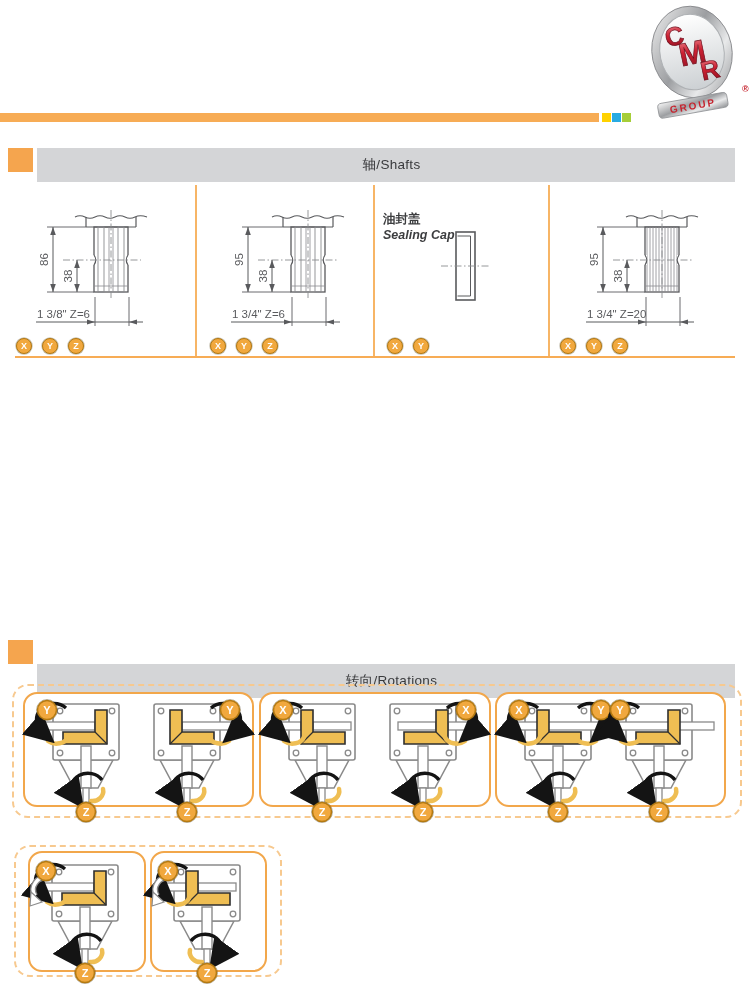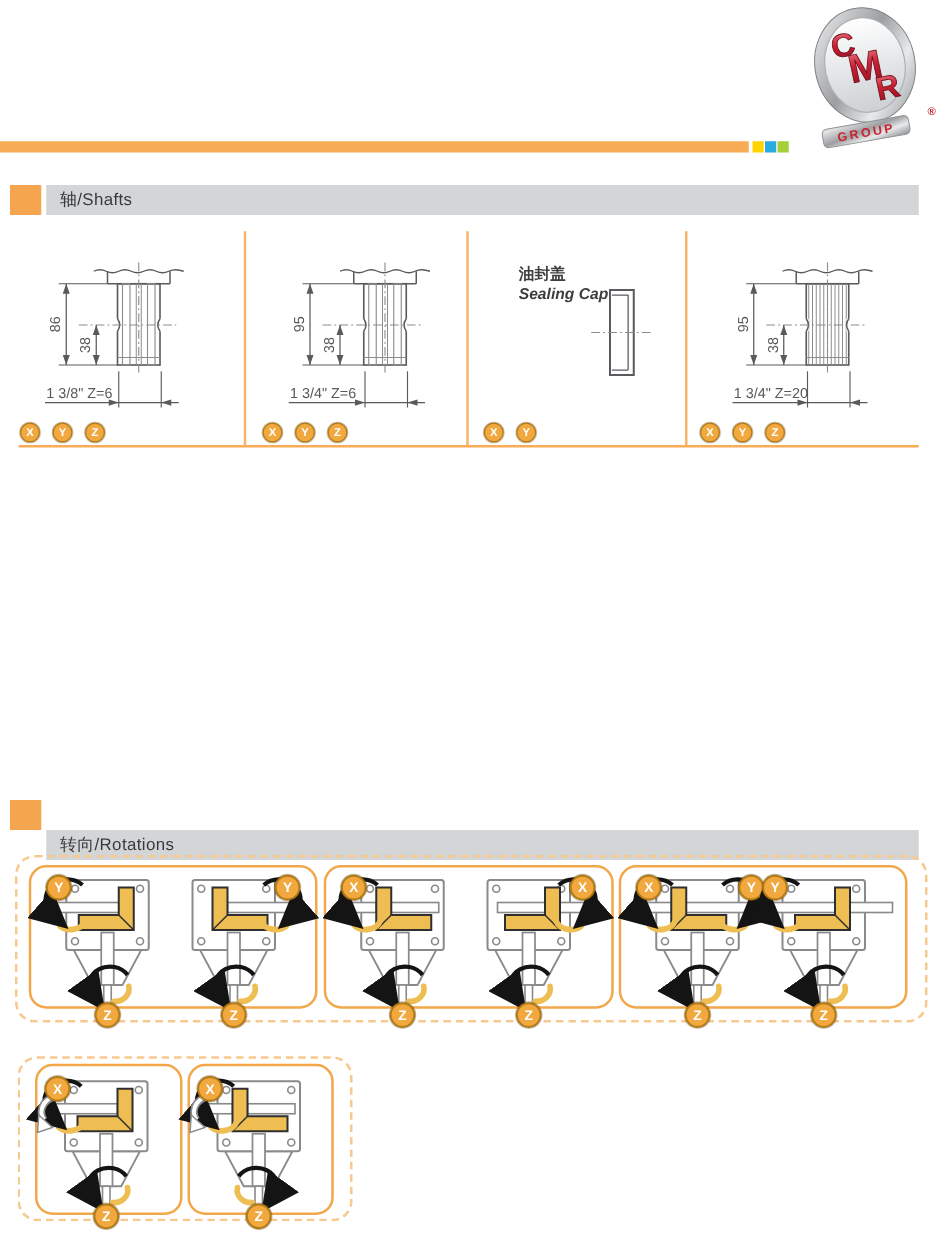--- a/index.html
+++ b/index.html
@@ -4,22 +4,22 @@
 <style>
   html,body{margin:0;padding:0;background:#fff;}
   #page{position:relative;width:750px;height:996px;background:#fff;overflow:hidden;
         font-family:"Liberation Sans","DejaVu Sans",sans-serif;}
   .abs{position:absolute;}
   
   .rule{position:absolute;background:#F7AC55;}
   .sq{position:absolute;width:9px;height:9px;}
   
   .sec-sq{position:absolute;left:8px;width:25px;height:24px;background:#F5A54E;}
-  .sec-bar{position:absolute;left:37px;width:698px;height:24px;background:#D4D5D7;
-           display:flex;align-items:center;}
+  .sec-bar{position:absolute;left:37px;width:698px;height:34px;background:#D4D5D7;
+           display:flex;align-items:center;justify-content:center;}
   .sec-bar span{padding-left:11px;font-size:13.5px;font-weight:500;color:#393a3c;letter-spacing:.3px;}
   
   .vdiv{position:absolute;width:1.5px;background:#F7B566;top:185px;height:171px;}
   .badge-row{position:absolute;display:flex;gap:10px;}
   .badge-sm{width:14px;height:14px;border-radius:50%;background:#F1A83E;border:1px solid #B47A12;
             box-shadow:0 0 0 .7px rgba(90,70,20,.35);color:#fff;font-size:9px;font-weight:bold;
             display:flex;align-items:center;justify-content:center;line-height:1;}
   
   .rot-outer{position:absolute;border:2px dashed #F7C98F;border-radius:16px;}
   .rot-panel{position:absolute;border:2.5px solid #F2A74B;border-radius:14px;background:#fff;}
@@ -159,21 +159,21 @@
           <polygon points="97,137 89,134.5 89,139.5" fill="#595a5d"></polygon>
           <polygon points="131,137 139,134.5 139,139.5" fill="#595a5d"></polygon>
           <text x="37" y="133" font-size="11.5" fill="#595a5d">1 3/4" Z=6</text>
         </svg>
       </div>
       <div class="badge-row" style="left: 210px; top: 338px;">
         <div class="badge-sm">X</div>
         <div class="badge-sm">Y</div>
         <div class="badge-sm">Z</div>
       </div>
-      <div class="abs" style="left: 373px; top: 185px; width: 175px; height: 150px; padding-left: 32px;">
+      <div class="abs" style="left: 373px; top: 185px; width: 175px; height: 150px;">
         <svg width="175" height="150" viewBox="0 0 175 150">
           <text x="10" y="38" font-size="12.5" font-weight="600" fill="#3c3d3f">油封盖</text>
           <text x="10" y="54" font-size="12.5" font-weight="bold" font-style="italic" fill="#3c3d3f">Sealing Cap</text>
           <rect x="83" y="47" width="19" height="68" fill="none" stroke="#595a5d" stroke-width="1.6"></rect>
           <line x1="97.5" y1="51" x2="97.5" y2="111" stroke="#595a5d" stroke-width="1"></line>
           <line x1="84.5" y1="51" x2="97.5" y2="51" stroke="#595a5d" stroke-width="1"></line>
           <line x1="84.5" y1="111" x2="97.5" y2="111" stroke="#595a5d" stroke-width="1"></line>
           <line x1="68" y1="81" x2="118" y2="81" stroke="#8b8c8f" stroke-width="0.9" stroke-dasharray="7 2.5 1.5 2.5"></line>
         </svg>
       </div>

